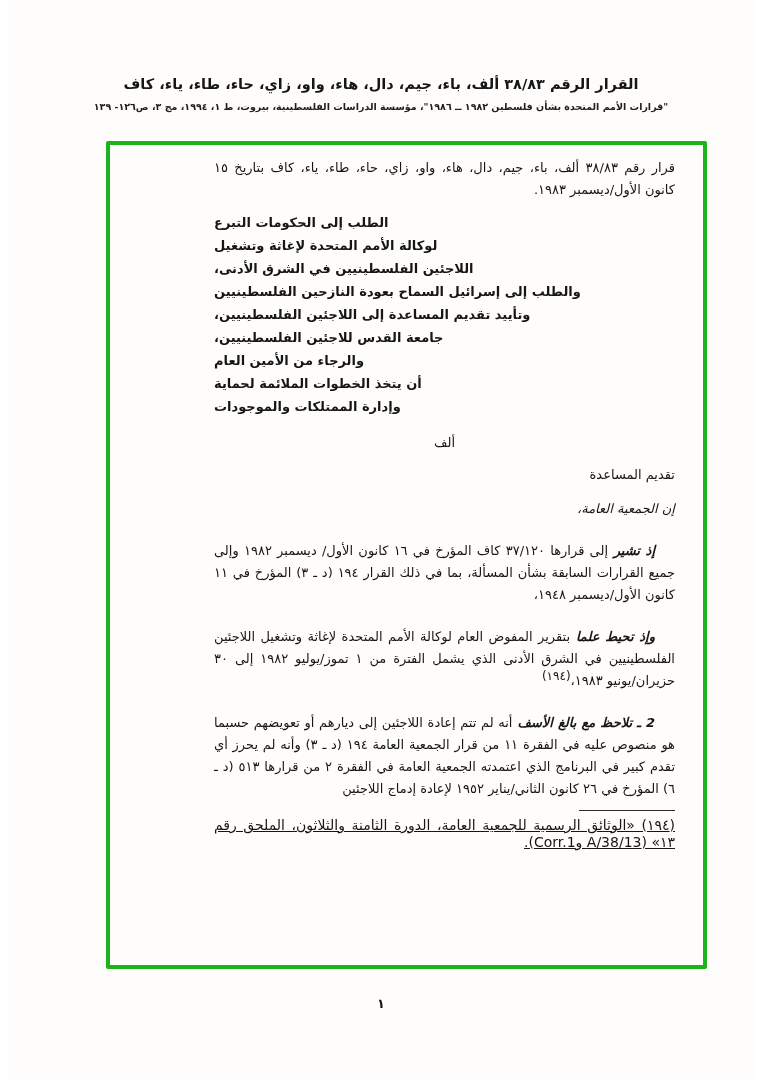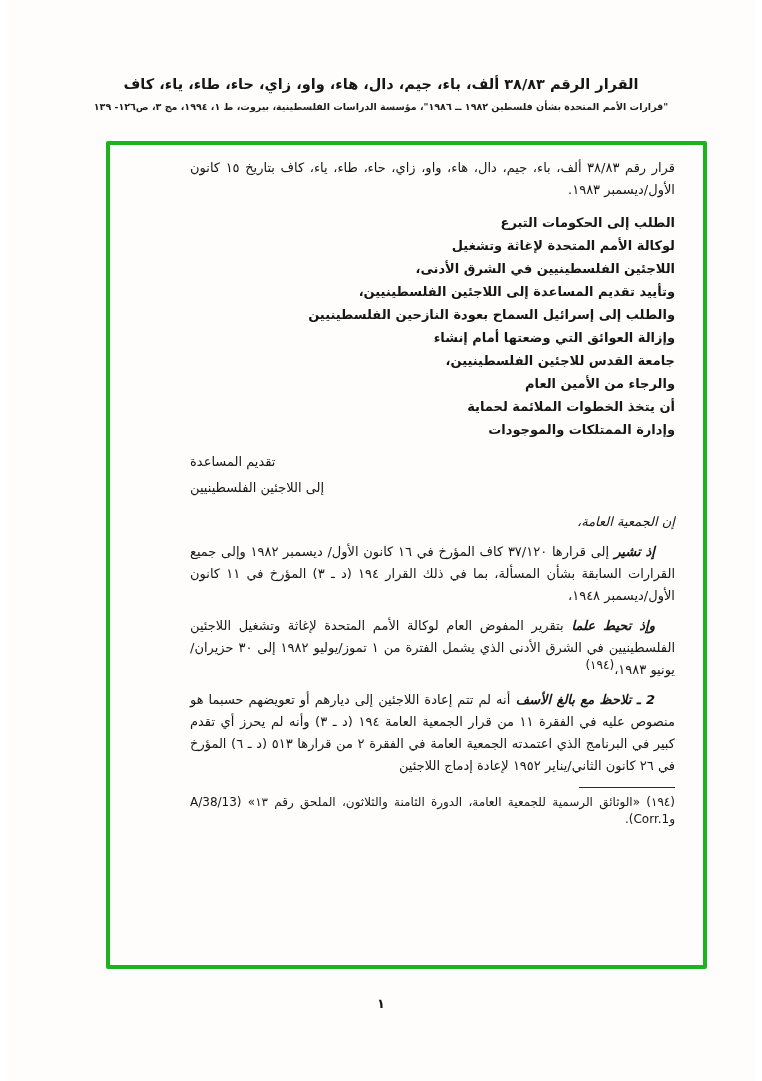--- a/index.html
+++ b/index.html
@@ -36,50 +36,50 @@
   .highlight-box {
     position: absolute;
     top: 141px;
     left: 99px;
     width: 601px;
     height: 828px;
     border: 4px solid var(--accent, #1db31d);
     border-radius: 2px;
   }
   .content {
-    padding: 12px 28px 0 80px;
+    padding: 12px 28px 0 104px;
     font-size: 13px;
     line-height: 22px;
   }
   .intro {
     text-align: justify;
     text-align-last: right;
   }
   .preamble {
     margin-top: 10px;
-    text-align: right;
+    text-align: left;
     font-weight: 700;
     line-height: 23px;
   }
   .section-letter {
     margin-top: 14px;
     text-align: center;
   }
   .section-title {
     margin-top: 4px;
-    text-align: left;
+    text-align: right;
   }
   .section-title.first { margin-top: 10px; }
   .assembly {
     margin-top: 12px;
     font-style: italic;
     font-weight: 400;
   }
   .para {
-    margin-top: 8px;
+    margin-top: 20px;
     text-align: justify;
     text-indent: 20px;
   }
   .para .lead {
     font-style: italic;
     font-weight: 700;
   }
   .para sup {
     font-size: 12px;
     line-height: 0;
@@ -88,23 +88,24 @@
     margin-top: 10px;
   }
   .footnote-rule {
     width: 96px;
     border-top: 1px solid #2a2a2a;
     margin-left: auto;
     margin-right: 0;
     margin-bottom: 6px;
   }
   .footnote {
-    font-size: 12px;
+    font-size: 14px;
     line-height: 17px;
     text-align: justify;
+    text-decoration: underline;
   }
   .page-number {
     position: absolute;
     top: 996px;
     left: 0;
     right: 0;
     text-align: center;
     font-size: 13px;
     font-weight: 700;
   }
@@ -121,31 +122,30 @@
 
   <div class="highlight-box">
     <div class="content">
 
       <p class="intro">قرار رقم ٣٨/٨٣ ألف، باء، جيم، دال، هاء، واو، زاي، حاء، طاء، ياء، كاف بتاريخ ١٥ كانون الأول/ديسمبر ١٩٨٣.</p>
 
       <div class="preamble">
         <div>الطلب إلى الحكومات التبرع</div>
         <div>لوكالة الأمم المتحدة لإغاثة وتشغيل</div>
         <div>اللاجئين الفلسطينيين في الشرق الأدنى،</div>
+        <div>والطلب إلى إسرائيل السماح بعودة النازحين الفلسطينيين</div>
         <div>وتأييد تقديم المساعدة إلى اللاجئين الفلسطينيين،</div>
-        <div>والطلب إلى إسرائيل السماح بعودة النازحين الفلسطينيين</div>
-        <div>وإزالة العوائق التي وضعتها أمام إنشاء</div>
         <div>جامعة القدس للاجئين الفلسطينيين،</div>
         <div>والرجاء من الأمين العام</div>
         <div>أن يتخذ الخطوات الملائمة لحماية</div>
         <div>وإدارة الممتلكات والموجودات</div>
       </div>
 
+      <div class="section-letter">ألف</div>
       <div class="section-title first">تقديم المساعدة</div>
-      <div class="section-title">إلى اللاجئين الفلسطينيين</div>
 
       <p class="assembly">إن الجمعية العامة،</p>
 
       <p class="para"><span class="lead">إذ تشير </span><span>إلى قرارها ٣٧/١٢٠ كاف المؤرخ في ١٦ كانون الأول/ ديسمبر ١٩٨٢ وإلى جميع القرارات السابقة بشأن المسألة، بما في ذلك القرار ١٩٤ (د ـ ٣) المؤرخ في ١١ كانون الأول/ديسمبر ١٩٤٨،</span><sup></sup></p>
 
       <p class="para"><span class="lead">وإذ تحيط علما </span><span>بتقرير المفوض العام لوكالة الأمم المتحدة لإغاثة وتشغيل اللاجئين الفلسطينيين في الشرق الأدنى الذي يشمل الفترة من ١ تموز/يوليو ١٩٨٢ إلى ٣٠ حزيران/يونيو ١٩٨٣،</span><sup>(١٩٤)</sup></p>
 
       <p class="para"><span class="lead">2 ـ تلاحظ مع بالغ الأسف </span><span>أنه لم تتم إعادة اللاجئين إلى ديارهم أو تعويضهم حسبما هو منصوص عليه في الفقرة ١١ من قرار الجمعية العامة ١٩٤ (د ـ ٣) وأنه لم يحرز أي تقدم كبير في البرنامج الذي اعتمدته الجمعية العامة في الفقرة ٢ من قرارها ٥١٣ (د ـ ٦) المؤرخ في ٢٦ كانون الثاني/يناير ١٩٥٢ لإعادة إدماج اللاجئين</span><sup></sup></p>
 
       <div class="footnote-area">

